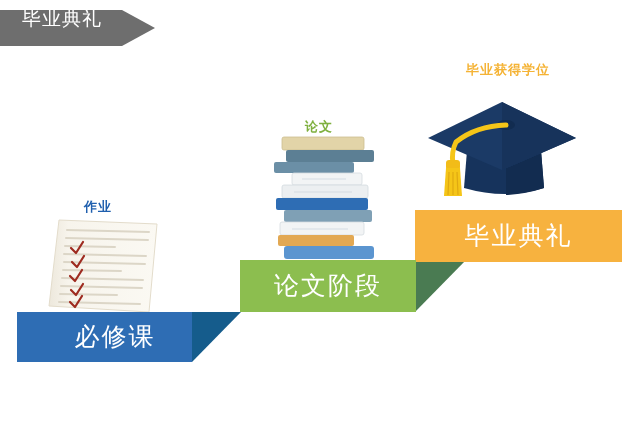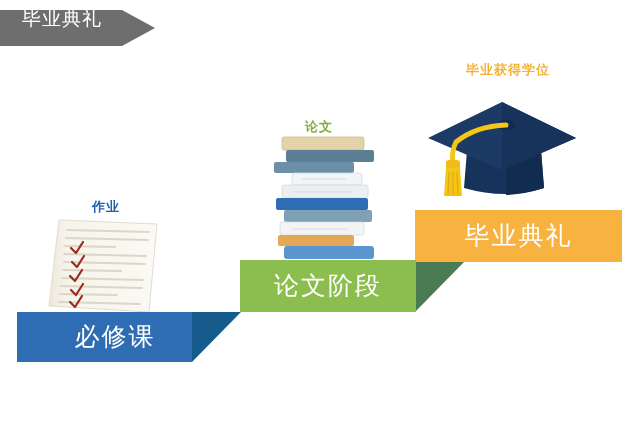--- a/index.html
+++ b/index.html
@@ -133,21 +133,21 @@
   
   .caption {
     position: absolute;
     font-size: 13px;
     font-weight: bold;
     white-space: nowrap;
     letter-spacing: 1px;
     text-align: right;
   }
   .caption-homework {
-    left: 92px;
+    left: 84px;
     top: 198px;
     color: #1F5FAE;
   }
   .caption-thesis {
     left: 305px;
     top: 118px;
     color: #7FB03F;
     font-family: Liberation Serif, serif;
   }
   .caption-degree {

